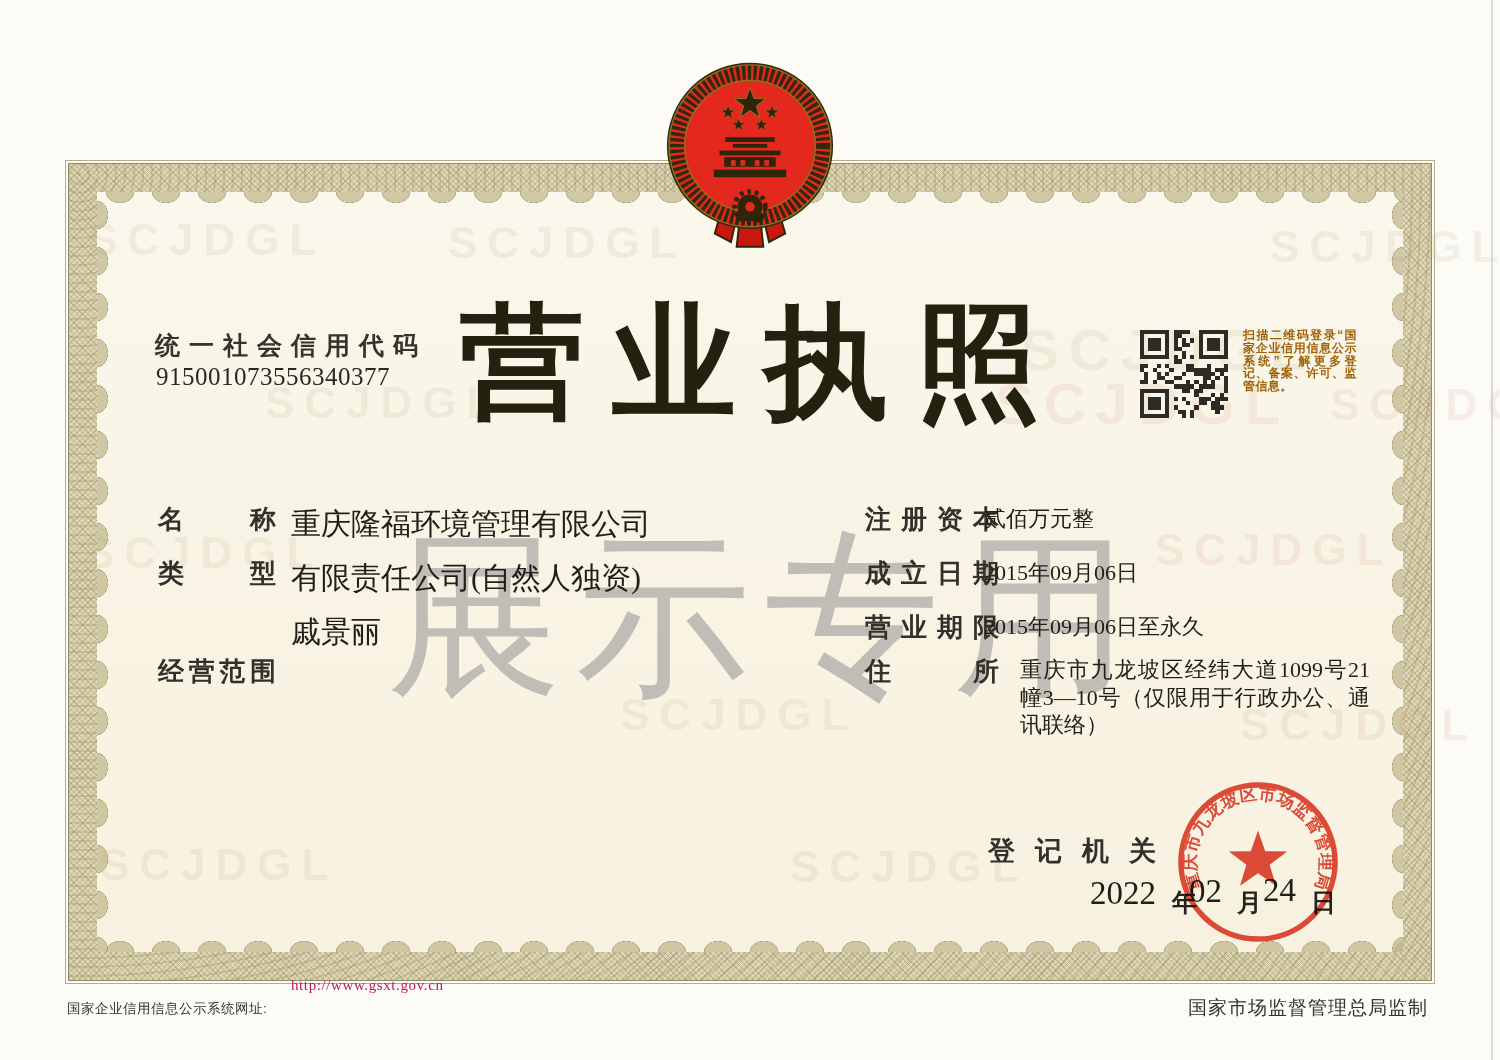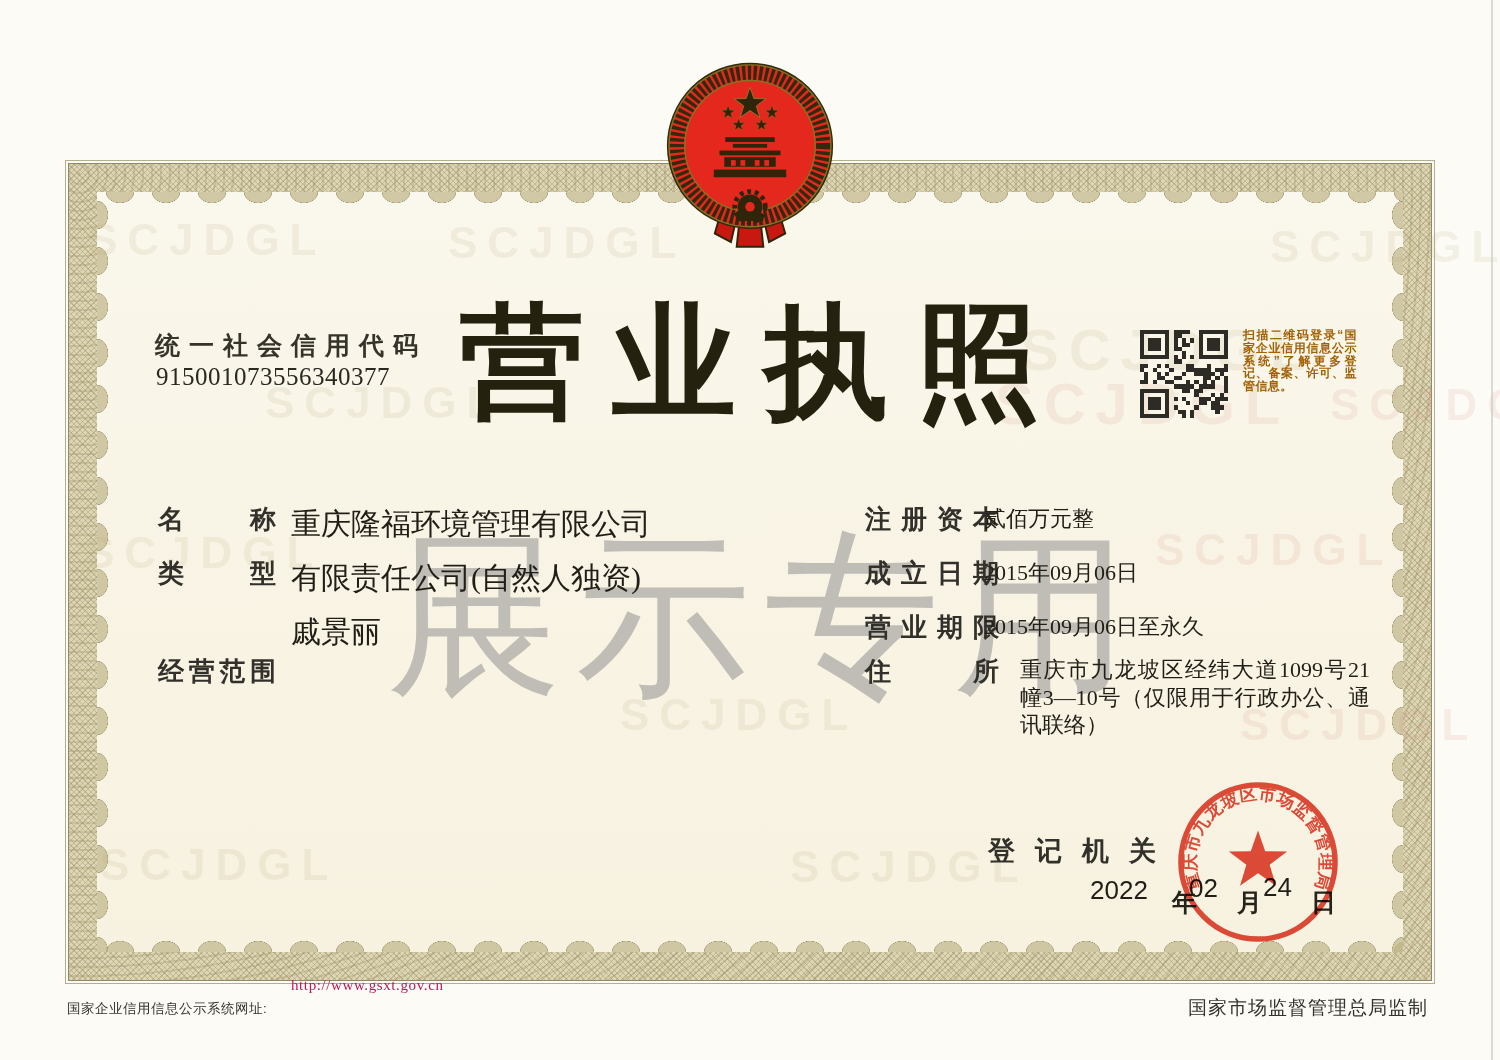--- a/index.html
+++ b/index.html
@@ -95,21 +95,21 @@
   .fvalue.address{
     left:984px;top:656px;width:350px;font-size:22px;line-height:27.5px;
     white-space:normal;text-align:justify;margin-left:36px;
   }
   .authority{
     position:absolute;left:988px;top:833px;width:168px;
     font-size:27px;font-weight:700;color:#32302a;
     text-align:justify;text-align-last:justify;text-justify:inter-character;
   }
   .datepart{position:absolute;color:#211e17;}
-  .datepart.num{font-family:Liberation Sans, sans-serif;font-size:26px;}
+  .datepart.num{font-family:Liberation Serif, serif;font-size:33px;}
   .datepart.unit{font-size:25px;font-weight:600;color:#26231b;}
 
   
   .seal{position:absolute;left:1174px;top:778px;width:168px;height:168px;z-index:5;
     mix-blend-mode:multiply;opacity:.9;}
 
   
   .emblem{position:absolute;left:664px;top:62px;width:172px;height:200px;z-index:5;}
 
   

